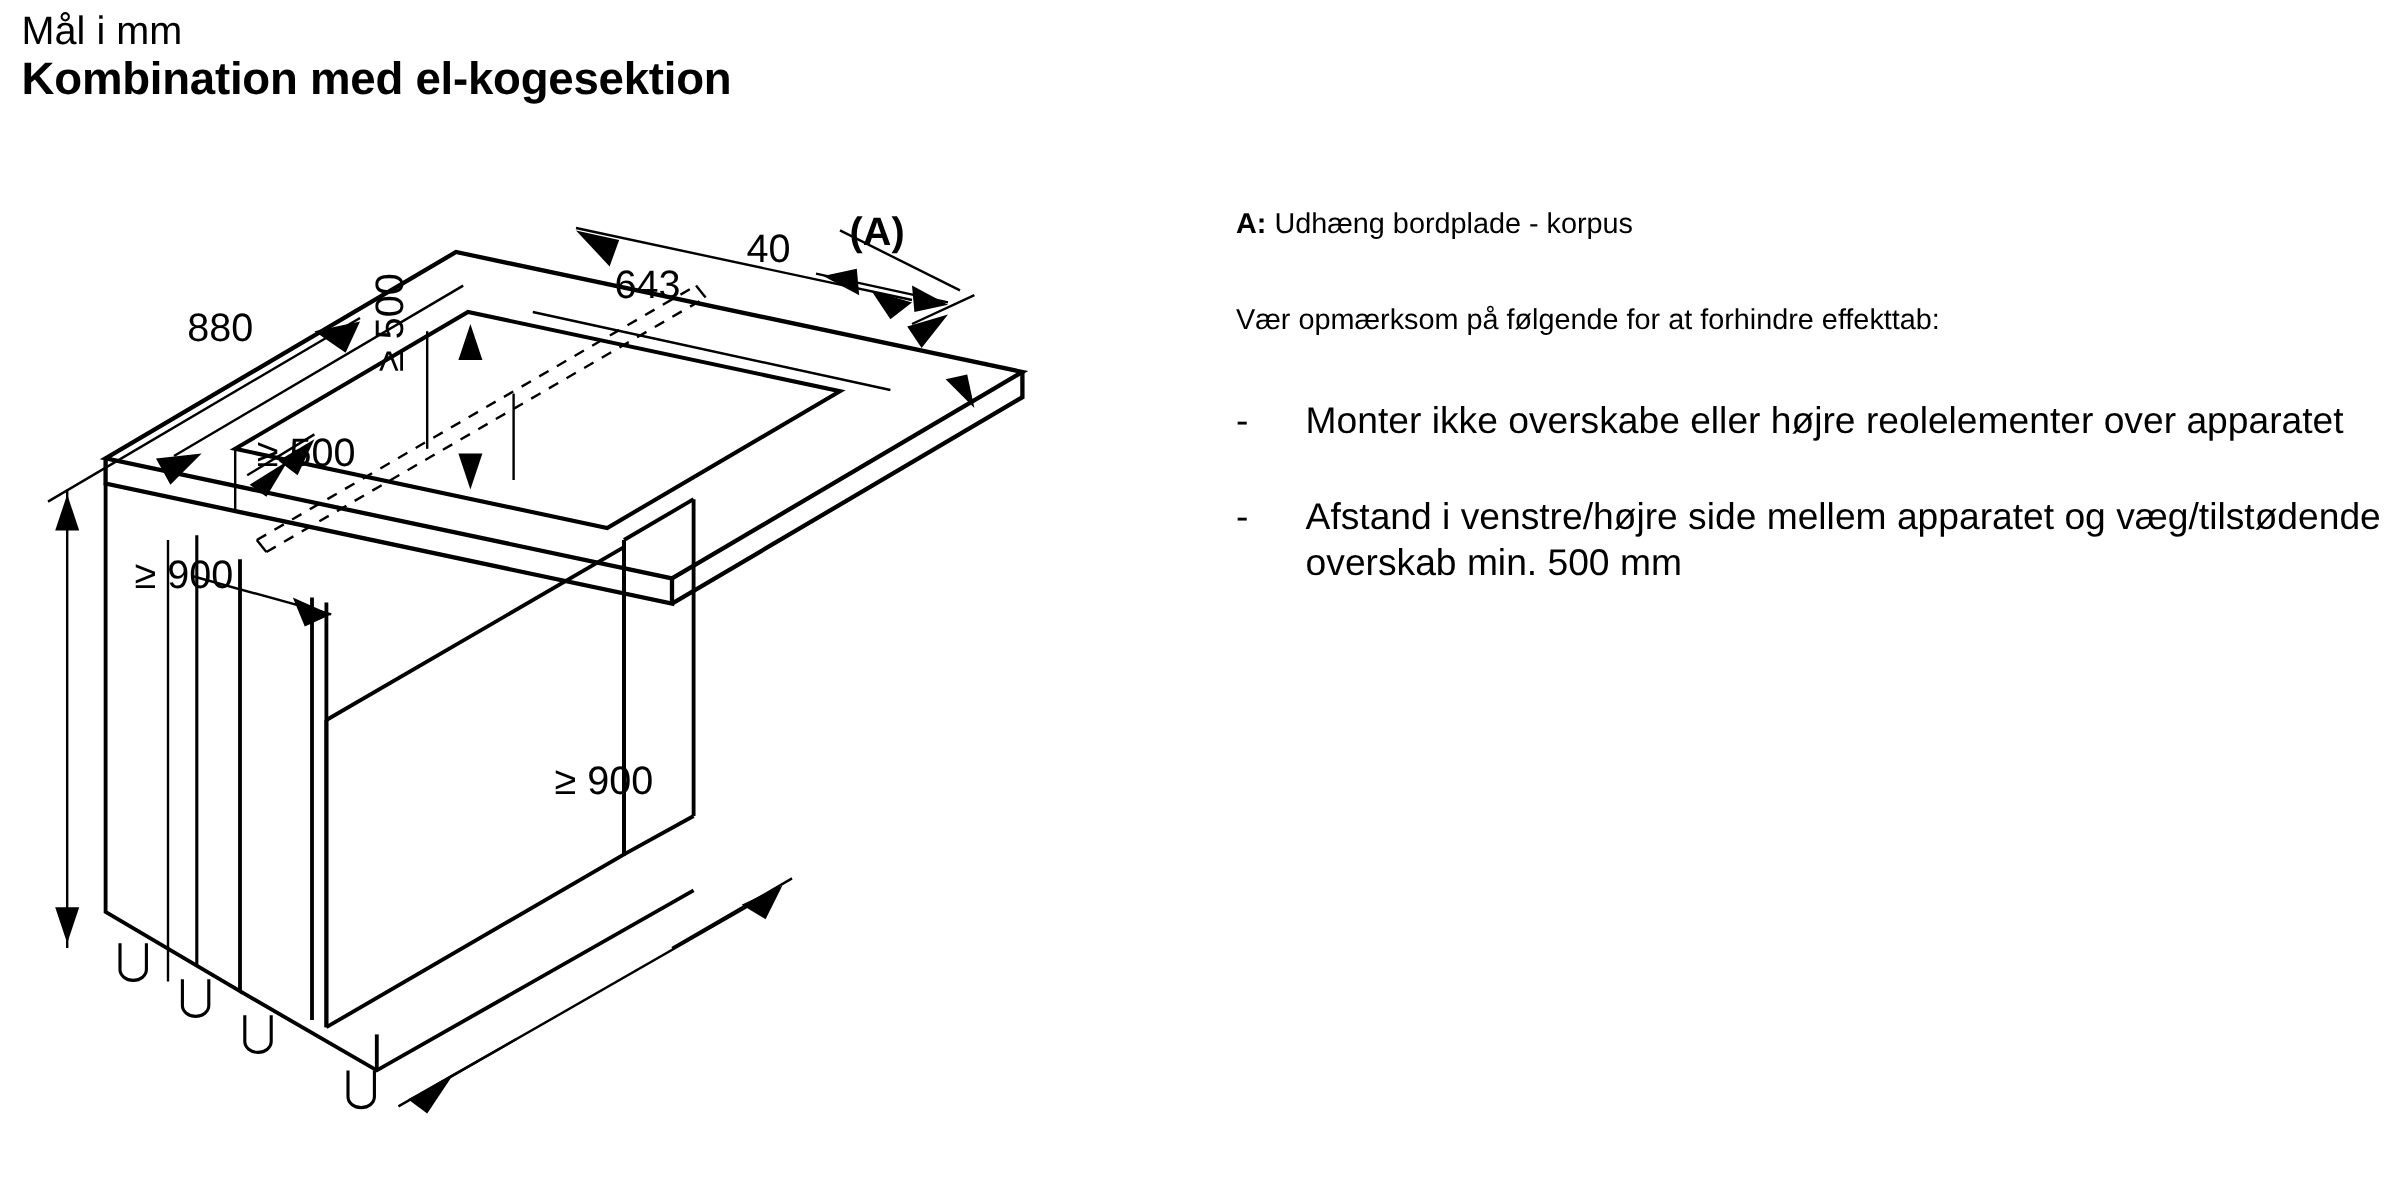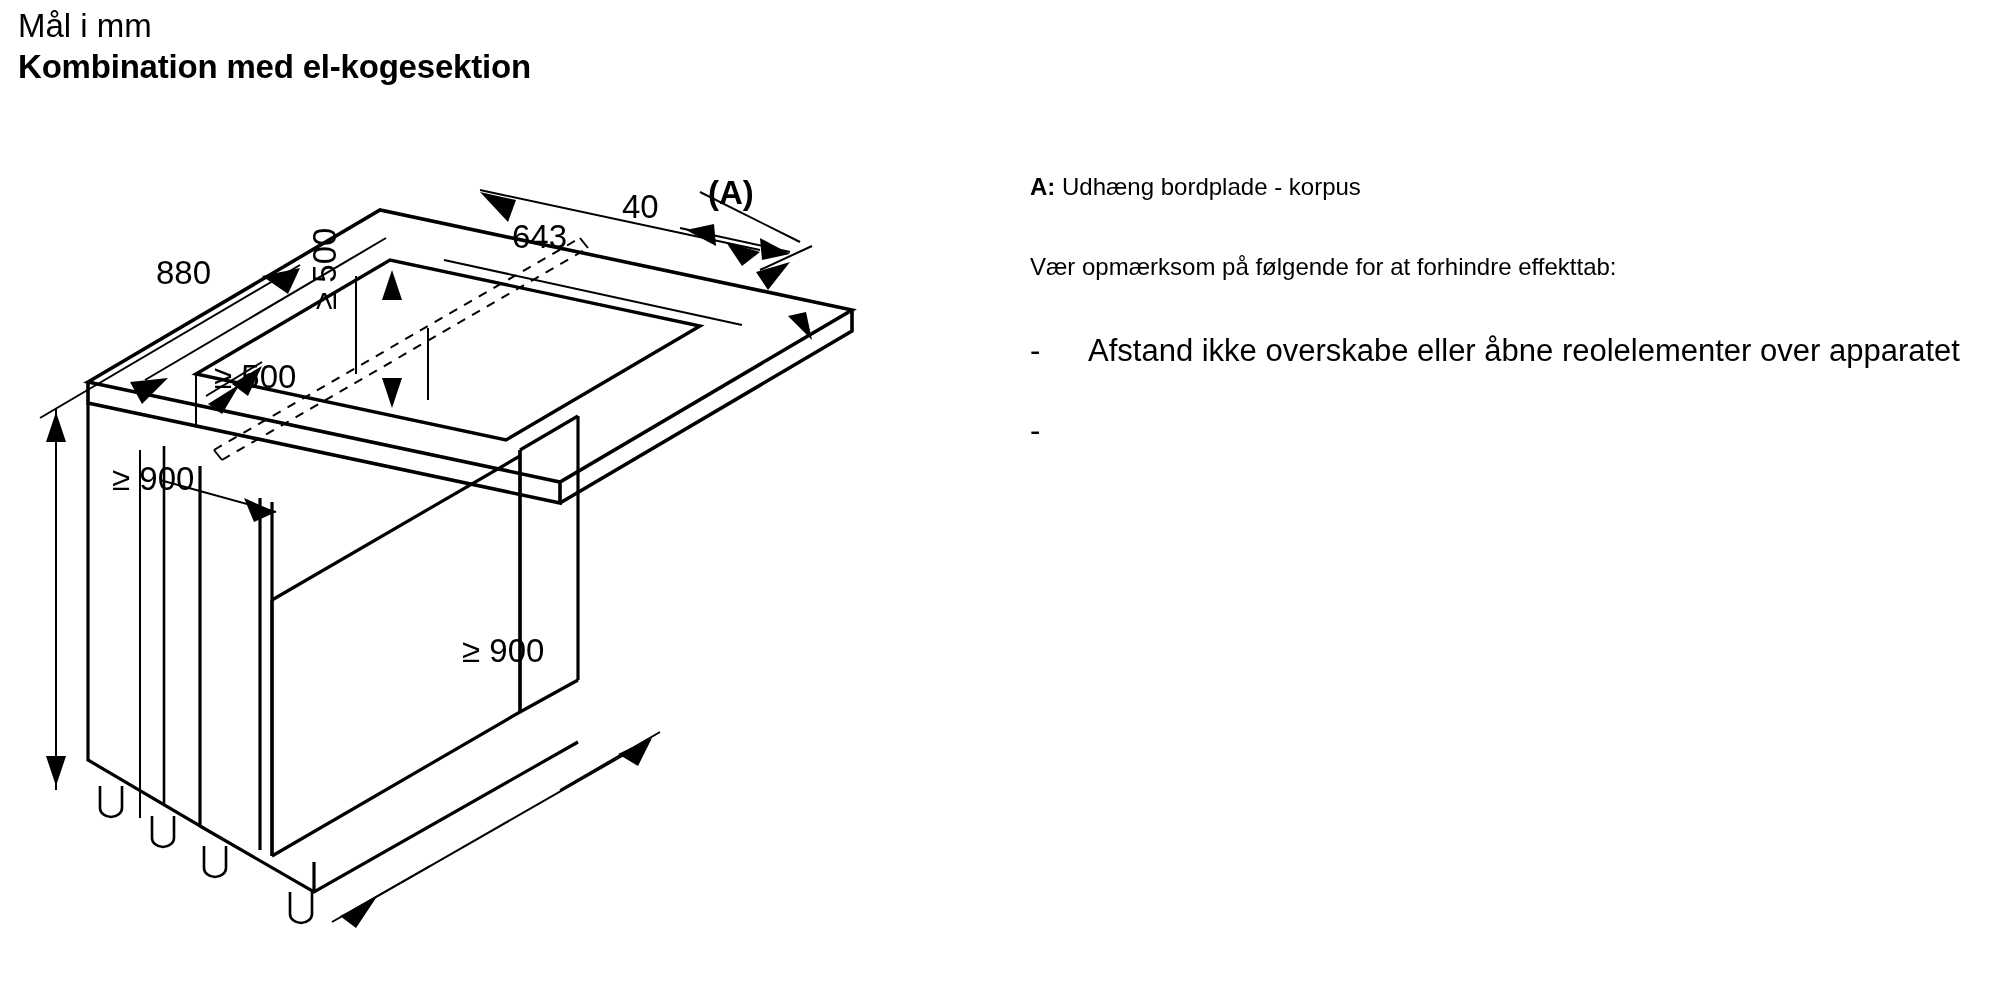--- a/index.html
+++ b/index.html
@@ -30,21 +30,21 @@
   }
   .title-line-1 {
     font-size: 33px;
     font-weight: 400;
     line-height: 40px;
     letter-spacing: 0px;
     white-space: nowrap;
   }
   .title-line-2,
   .title-line-3 {
-    font-size: 33px;
+    font-size: 38px;
     font-weight: 700;
     line-height: 41px;
     letter-spacing: -0.2px;
     white-space: nowrap;
   }
 
   
   #notes {
     position: absolute;
     left: 1030px;
@@ -240,21 +240,22 @@
   <div id="notes">
 
     <p class="note-para"><span class="note-strong">A:</span><span> Udhæng bordplade - korpus</span></p>
 
 
     <p class="note-para tight">Vær opmærksom på følgende for at forhindre effekttab:</p>
 
     <ul class="note-list">
       <li class="note-list-item">
         <span class="dash">-</span>
-        <span>Afstand ikke overskabe eller åbne reolelementer over apparatet</span>
+        <span>Monter ikke overskabe eller højre reolelementer over apparatet</span>
       </li>
       <li class="note-list-item">
         <span class="dash">-</span>
+        <span>Afstand i venstre/højre side mellem apparatet og væg/tilstødende overskab min. 500 mm</span>
       </li>
     </ul>
   </div>
 
 </div>
 
 </body></html>

